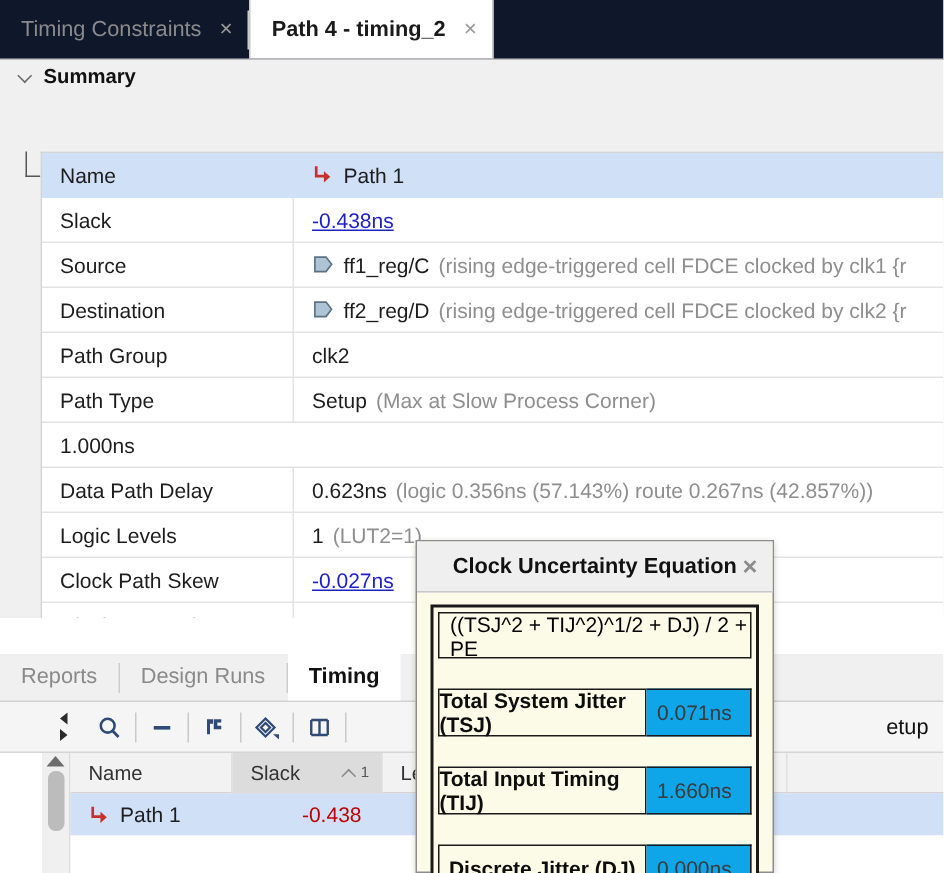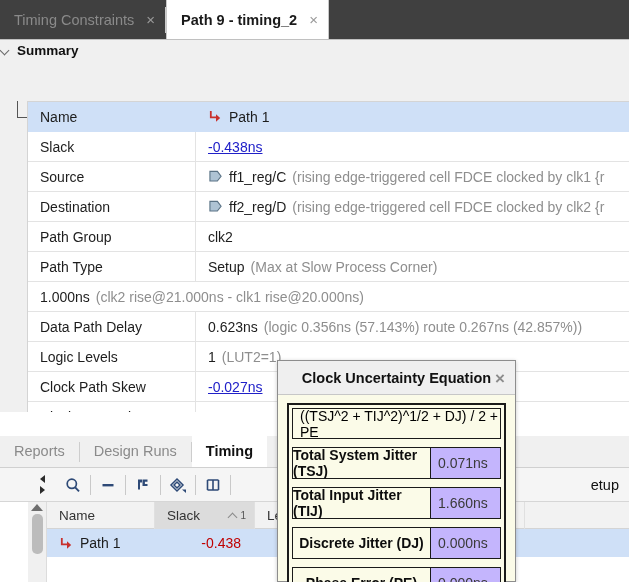--- a/index.html
+++ b/index.html
@@ -7,21 +7,21 @@
     width: 629px; height: 582px;
     font-family: "Liberation Sans", sans-serif;
     background: #ffffff;
     overflow: hidden;
   }
   #app { position: relative; width: 629px; height: 582px; }
 
   
   .tabbar {
     position: absolute; left: 0; top: 0; width: 629px; height: 40px;
-    background: #404040;
+    background: #0f172a;
     border-bottom: 1px solid #c0c0c0;
     display: flex; align-items: flex-end;
   }
   .tab {
     height: 39px; display: flex; align-items: center;
     padding: 0 10px 0 14px; gap: 12px;
     font-size: 14.5px; cursor: default; position: relative;
   }
   .tab.inactive { color: #8a8a8a; }
   .tab.active {
@@ -34,21 +34,21 @@
   .tab.active .tab-close { color: #9a9a9a; font-weight: normal; }
   .tab-div { width: 1px; height: 26px; background: #cdcdcd; align-self: center; }
 
   
   .upper {
     position: absolute; left: 0; top: 40px; width: 629px; height: 372px;
     background: #f0f0f0; overflow: hidden;
   }
   .summary-hdr {
     height: 21px; display: flex; align-items: center; gap: 6px;
-    font-size: 13.5px; font-weight: bold; color: #111;
+    padding-left: 12px; font-size: 13.5px; font-weight: bold; color: #111;
   }
   .chev-down {
     width: 11px; height: 11px; position: relative; display: inline-block;
   }
   .chev-down::before {
     content: ""; position: absolute; left: 1px; top: 2px;
     width: 6px; height: 6px;
     border-right: 1.6px solid #6a6a6a; border-bottom: 1.6px solid #6a6a6a;
     transform: rotate(45deg);
   }
@@ -196,46 +196,46 @@
     position: absolute; right: 10px; top: 50%; transform: translateY(-50%);
     font-size: 17px; color: #8c8c8c; cursor: default; line-height: 1;
   }
   .popup-body { padding: 8px 9px 9px 9px; }
   .eq-outer { border: 2px solid #1a1a1a; background: #fbfbe8; padding: 3px; }
   .eq-line {
     border: 1px solid #1a1a1a; background: #fbfbe8;
     height: 31px; display: flex; align-items: center; padding-left: 7px;
     font-size: 14px; color: #000000;
   }
-  .eq-row { display: flex; margin-top: 8px; }
+  .eq-row { display: flex; margin-top: 20px; }
   .eq-lbl {
     flex: 1; border: 1px solid #1a1a1a; background: #fbfbe8;
     height: 32px; display: flex; align-items: center; justify-content: center;
     font-size: 14px; font-weight: bold; color: #0d0d0d;
   }
   .eq-val {
     width: 70px; border: 1px solid #1a1a1a; border-left: none;
-    background: #c4b5fd; height: 32px;
+    background: #0ea5e9; height: 32px;
     display: flex; align-items: center; padding-left: 7px;
     font-size: 14px; color: #3a3a3a;
   }
 </style>
 </head>
 <body>
 
 <div id="app">
 
   <div class="tabbar">
     <div class="tab inactive">
       <span>Timing Constraints</span>
       <span class="tab-close">×</span>
     </div>
     <div class="tab-div"></div>
     <div class="tab active">
-      <span>Path 9 - timing_2</span>
+      <span>Path 4 - timing_2</span>
       <span class="tab-close">×</span>
     </div>
   </div>
 
   <div class="upper">
     <div class="summary-hdr">
       <span class="chev-down"></span>
       <span>Summary</span>
     </div>
     <div class="tree-rail"></div>
@@ -286,21 +286,20 @@
         <div class="row">
           <div class="cell-k">Path Type</div>
           <div class="cell-v">
             <span class="bold-v">Setup</span>
             <span class="muted">(Max at Slow Process Corner)</span>
           </div>
         </div>
         <div class="row">
           <div class="cell-v">
             <span class="bold-v">1.000ns</span>
-            <span class="muted">(clk2 rise@21.000ns - clk1 rise@20.000ns)</span>
           </div>
         </div>
         <div class="row">
           <div class="cell-k">Data Path Delay</div>
           <div class="cell-v">
             <span class="bold-v">0.623ns</span>
             <span class="muted">(logic 0.356ns (57.143%)  route 0.267ns (42.857%))</span>
           </div>
         </div>
         <div class="row">
@@ -429,21 +428,21 @@
     </div>
     <div class="popup-body">
       <div class="eq-outer">
         <div class="eq-line">((TSJ^2 + TIJ^2)^1/2 + DJ) / 2 + PE</div>
         <div id="eqrows">
             <div class="eq-row">
               <div class="eq-lbl">Total System Jitter (TSJ)</div>
               <div class="eq-val">0.071ns</div>
             </div>
             <div class="eq-row">
-              <div class="eq-lbl">Total Input Jitter (TIJ)</div>
+              <div class="eq-lbl">Total Input Timing (TIJ)</div>
               <div class="eq-val">1.660ns</div>
             </div>
             <div class="eq-row">
               <div class="eq-lbl">Discrete Jitter (DJ)</div>
               <div class="eq-val">0.000ns</div>
             </div>
             <div class="eq-row">
               <div class="eq-lbl">Phase Error (PE)</div>
               <div class="eq-val">0.000ns</div>
             </div>

